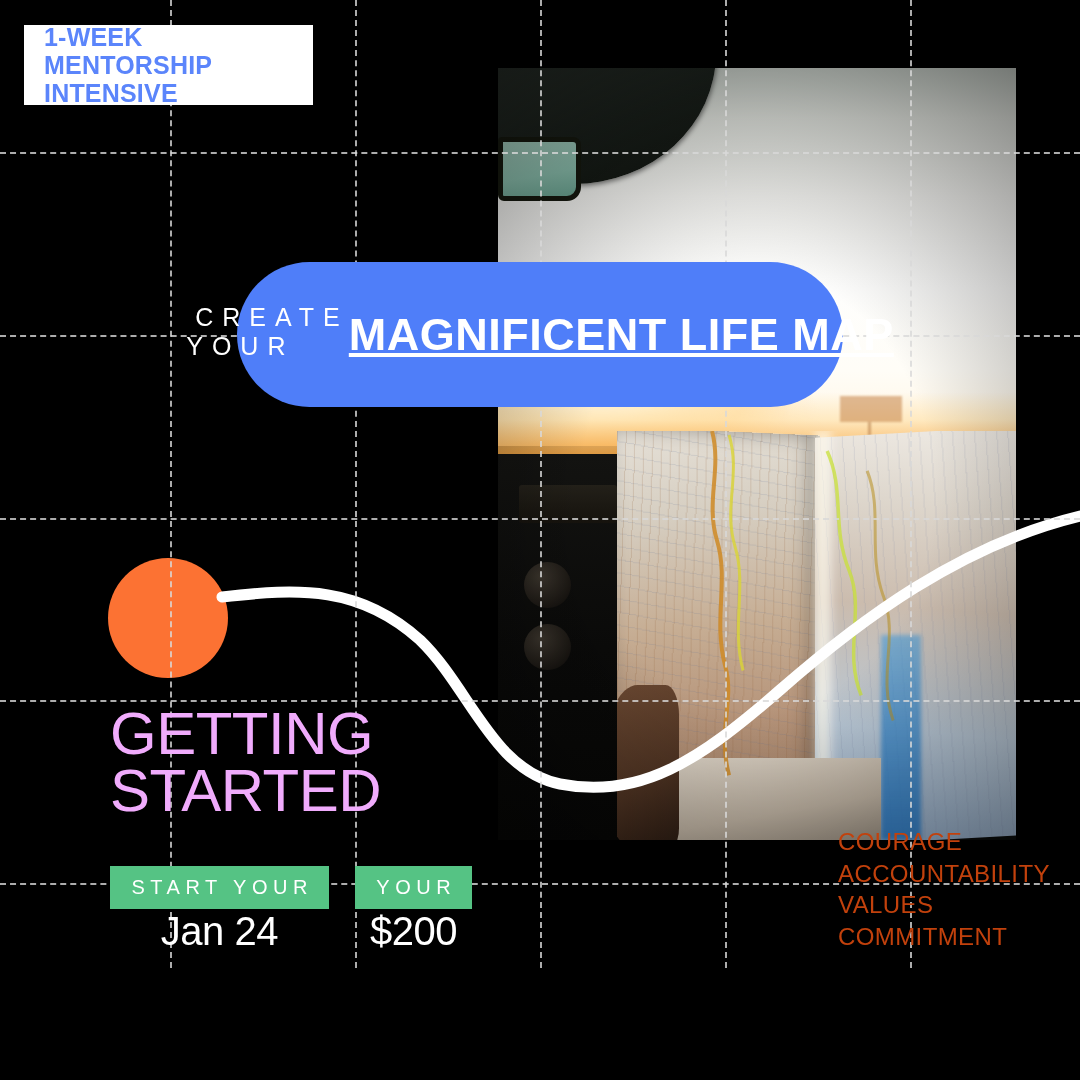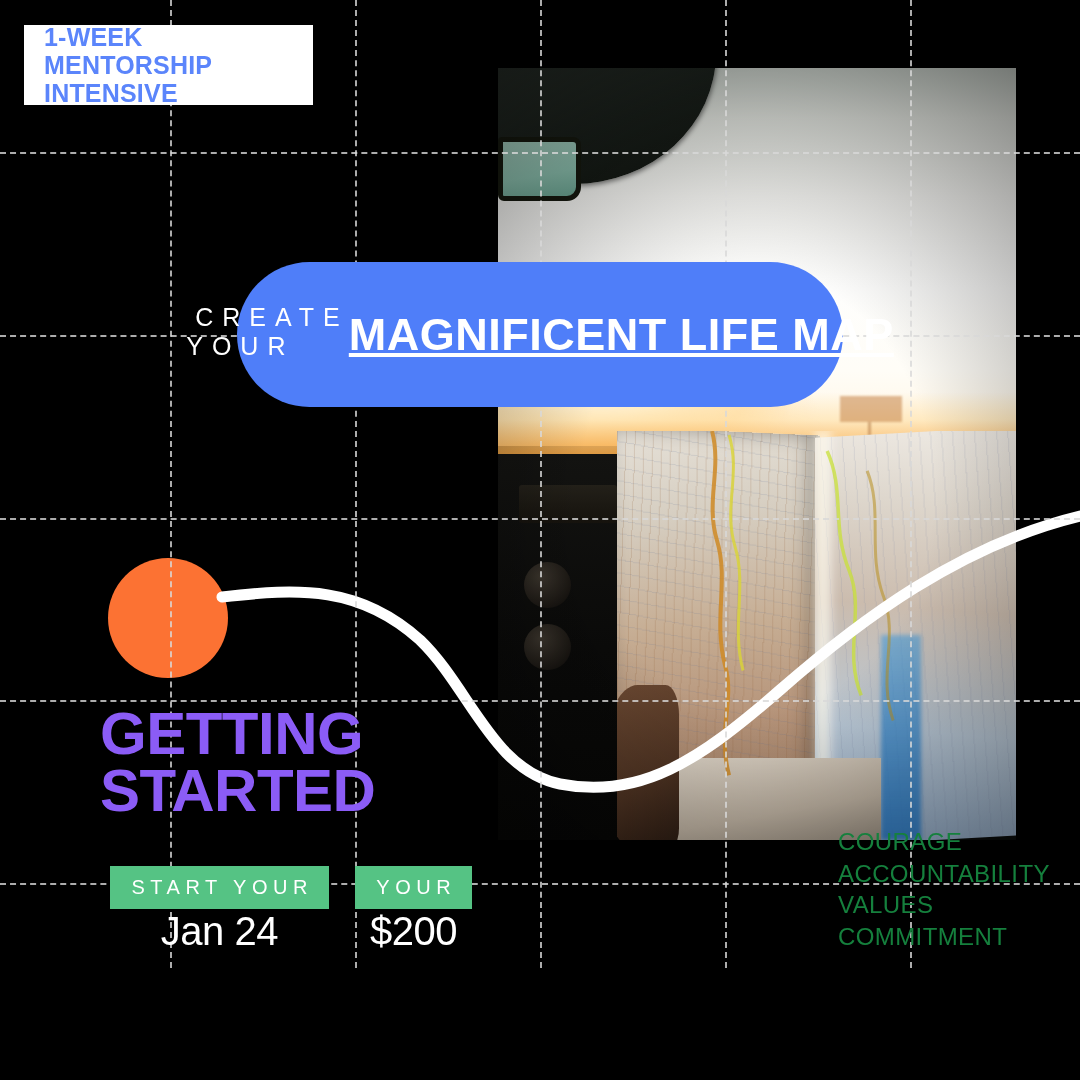--- a/index.html
+++ b/index.html
@@ -290,26 +290,26 @@
   .curve-layer {
     position: absolute;
     inset: 0;
     z-index: 32;
     pointer-events: none;
   }
 
   
   .gs-heading {
     position: absolute;
-    left: 100px;
+    left: 110px;
     top: 705px;
     z-index: 60;
-    color: #8b5cf6;
+    color: #f0abfc;
     font-size: 60px;
-    font-weight: 700;
+    font-weight: 400;
     line-height: 0.95;
     letter-spacing: -0.5px;
     white-space: pre-line;
   }
 
   .meta-row {
     position: absolute;
     left: 110px;
     top: 866px;
     z-index: 60;
@@ -336,21 +336,21 @@
     letter-spacing: -0.5px;
     text-align: center;
   }
 
   
   .values-list {
     position: absolute;
     left: 838px;
     top: 826px;
     z-index: 60;
-    color: #15803d;
+    color: #c2410c;
     font-size: 24px;
     font-weight: 400;
     line-height: 1.32;
     letter-spacing: 0.4px;
   }
   .values-list div { white-space: nowrap; }
 </style>
 </head>
 <body>
 

